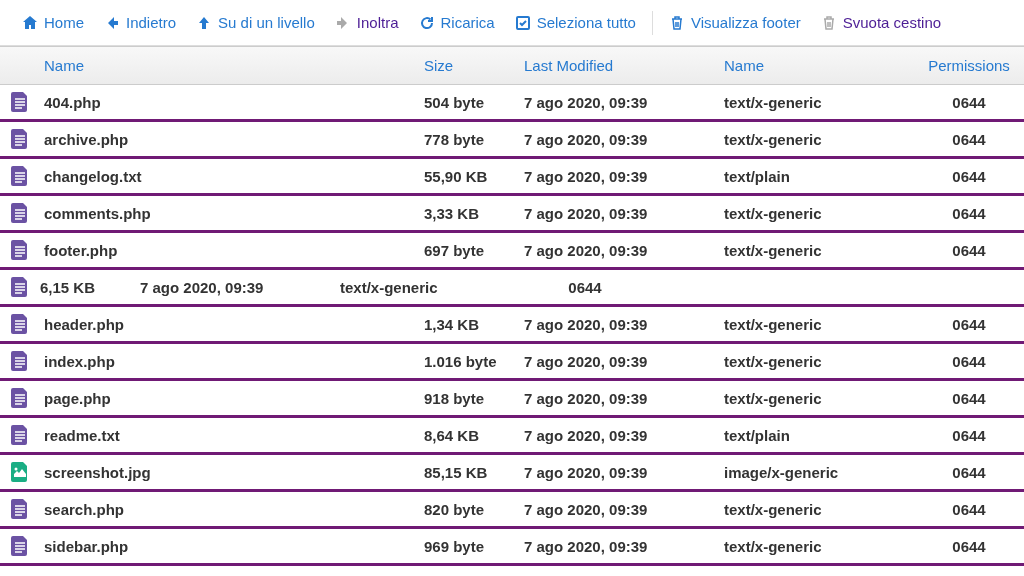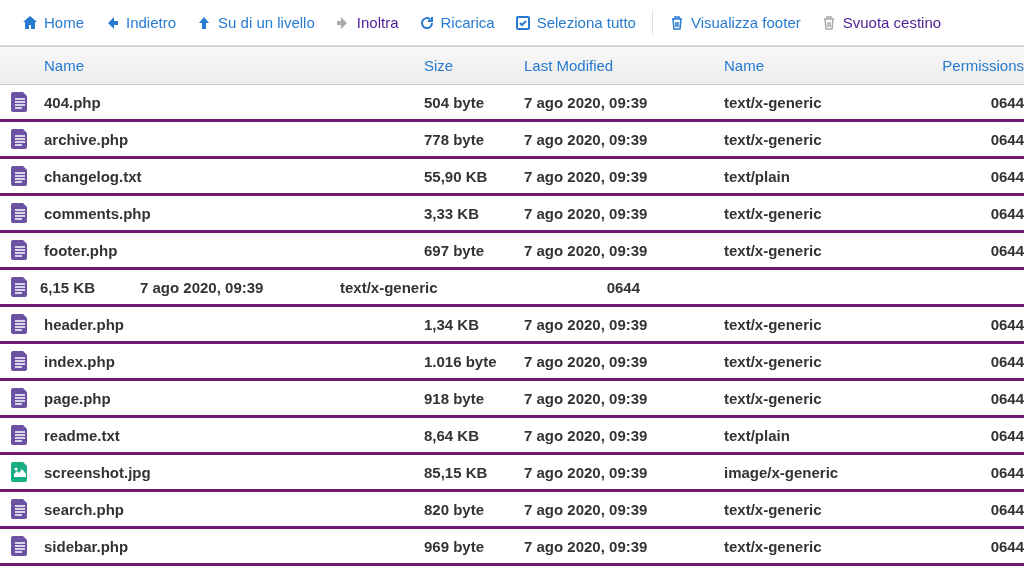--- a/index.html
+++ b/index.html
@@ -11,21 +11,21 @@
     .tb-icon { width: 16px; height: 16px; display: inline-flex; align-items: center; justify-content: center; }
 
     .table-wrapper { border-top: 1px solid #ccc; }
     .table-header { display: flex; background: linear-gradient(#f8f8f8, #ececec); border-bottom: 1px solid #ccc; padding: 10px 0; }
     .th { color: #267ad0; font-weight: 400; cursor: pointer; font-size: 15px; }
     .col-icon { width: 40px; flex-shrink: 0; }
     .col-name { flex: 1; padding-left: 4px; }
     .col-size { width: 100px; }
     .col-mod { width: 200px; }
     .col-type { width: 190px; }
-    .col-perm { width: 110px; text-align: right; }
+    .col-perm { width: 110px; text-align: center; }
 
     .rows { }
     .row { display: flex; align-items: center; border-bottom: 3px solid #701a75; padding: 7px 0; font-size: 15px; color: #333; cursor: pointer; font-weight: bold; }
     .row .col-icon { display: flex; justify-content: center; }
     .file-icon { width: 18px; height: 20px; }
     .cell { color: #333; }
 
     svg { display: block; }
   </style>
 </head>

